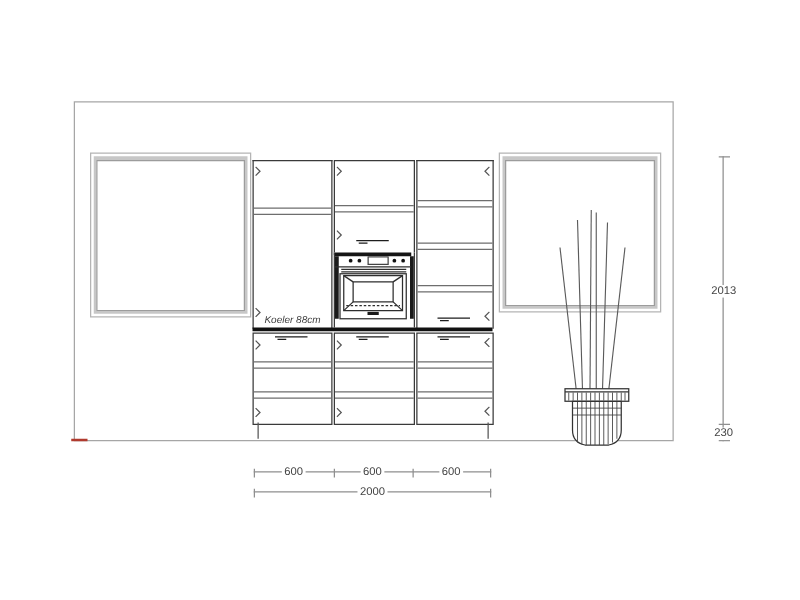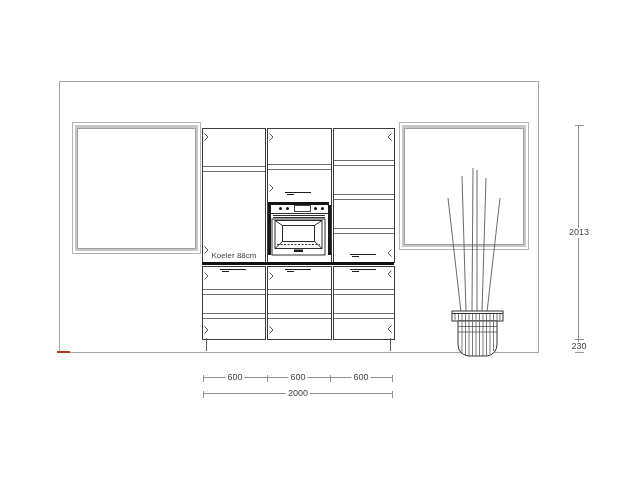--- a/index.html
+++ b/index.html
@@ -17,21 +17,21 @@
 
   
   .window{border:1px solid #b4b4b4;}
   .win-left{left:72px;top:122px;width:127px;height:130px;}
   .win-right{left:399px;top:122px;width:128px;height:126px;}
   .win-frame{position:absolute;inset:2px;border:2px solid #c7c7c7;border-top-width:3px;}
   .win-inner{position:absolute;inset:0;border:1px solid #9c9c9c;}
 
   
   .cab{border:1px solid var(--line);background:#fff;}
-  .t1{left:202px;top:128px;width:62px;height:134px;border-bottom:none;}
+  .t1{left:202px;top:128px;width:62px;height:134px;border-bottom:none;font-style:italic;}
   .t2u{left:267px;top:128px;width:63px;height:74px;}
   .ovenu{left:267px;top:202px;width:63px;height:60px;border-left:1px solid var(--line);border-right:1px solid var(--line);background:#fff;}
   .t3{left:333px;top:128px;width:60px;height:134px;border-bottom:none;}
   .b1{left:202px;top:266px;width:62px;height:72px;}
   .b2{left:267px;top:266px;width:63px;height:72px;}
   .b3{left:333px;top:266px;width:60px;height:72px;}
   .worktop{left:202px;top:262px;width:192px;height:3px;background:var(--thick);}
   .plinth{left:206px;top:338px;width:183px;height:13px;border-left:1px solid #565656;border-right:1px solid #565656;}
 
   .shelf{position:absolute;left:0;right:0;height:4px;

